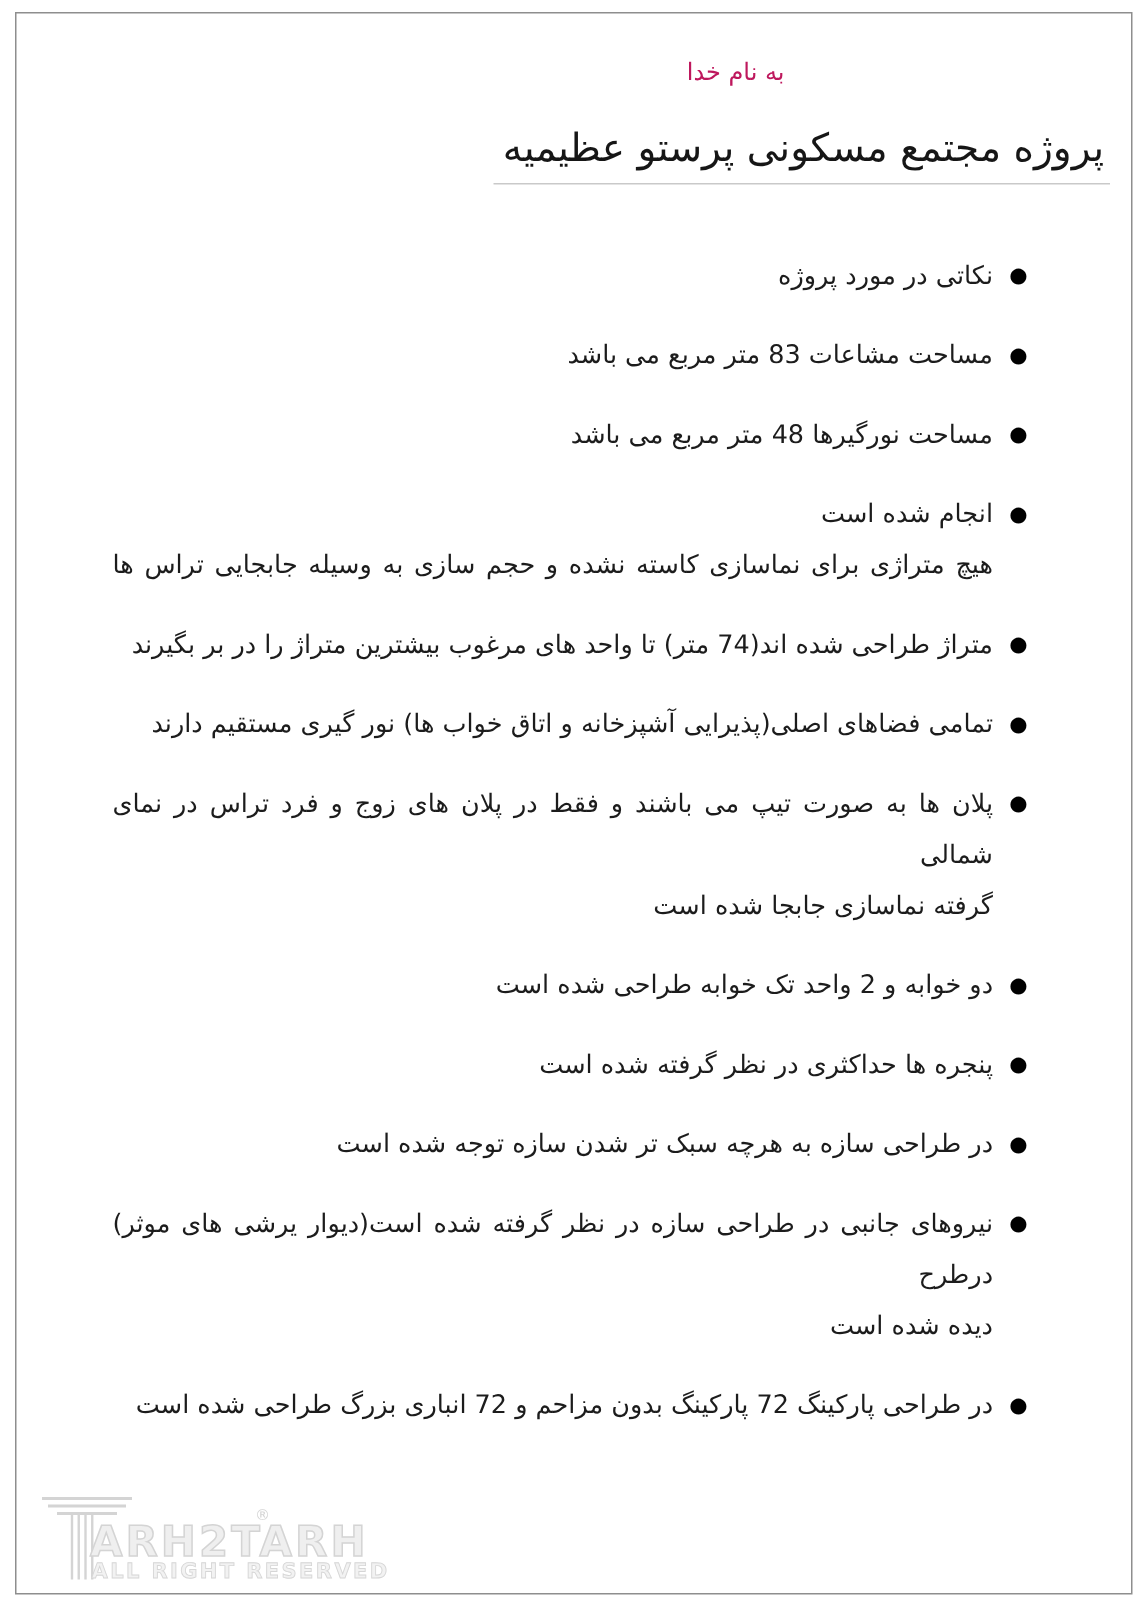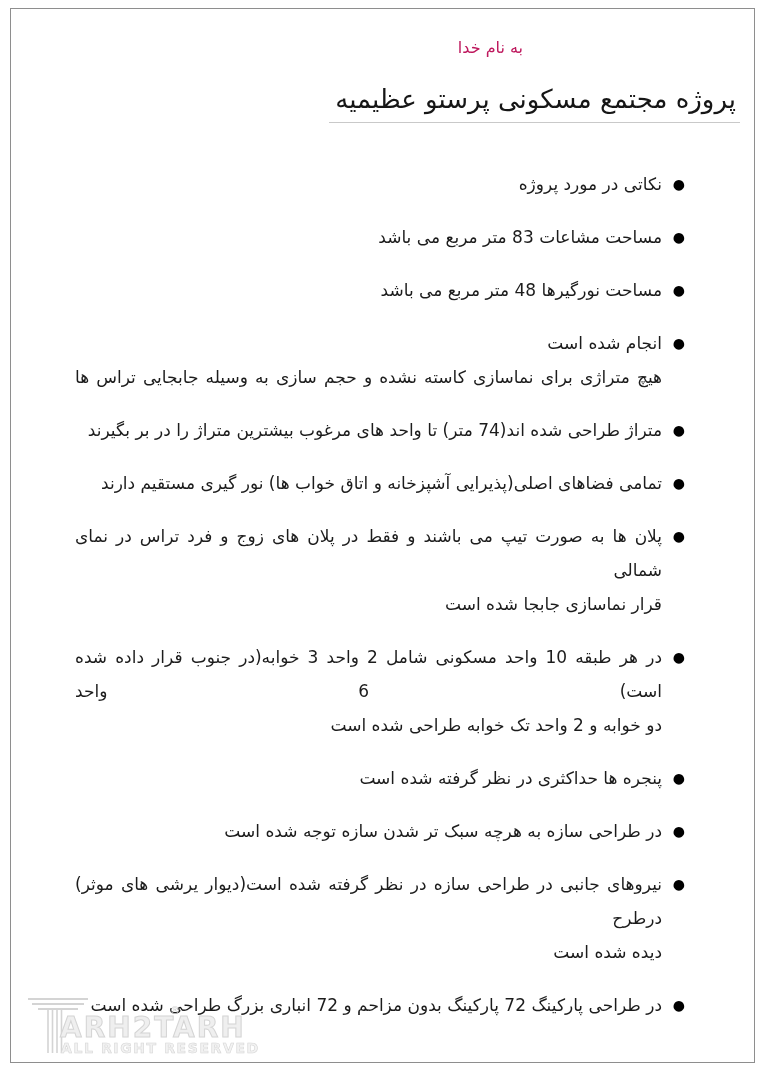--- a/index.html
+++ b/index.html
@@ -164,28 +164,27 @@
     <span class="bullet">●</span>
     <div class="lines">
         <div class="line r">تمامی فضاهای اصلی(پذیرایی آشپزخانه و اتاق خواب ها) نور گیری مستقیم دارند</div>
       </div>
   </div>
 
   <div class="item">
     <span class="bullet">●</span>
     <div class="lines">
         <div class="line j">پلان ها به صورت تیپ می باشند و فقط در پلان های زوج و فرد تراس در نمای شمالی</div>
-        <div class="line r">قرار نماسازی جابجا شده است</div>
-      </div>
-  </div>
-
-  <div class="item">
-    <span class="bullet">●</span>
-    <div class="lines">
-        <div class="line j">در هر طبقه 10 واحد مسکونی شامل 2 واحد 3 خوابه(در جنوب قرار داده شده است) 6 واحد</div>
+        <div class="line r">گرفته نماسازی جابجا شده است</div>
+      </div>
+  </div>
+
+  <div class="item">
+    <span class="bullet">●</span>
+    <div class="lines">
         <div class="line r">دو خوابه و 2 واحد تک خوابه طراحی شده است</div>
       </div>
   </div>
 
   <div class="item">
     <span class="bullet">●</span>
     <div class="lines">
         <div class="line r">پنجره ها حداکثری در نظر گرفته شده است</div>
       </div>
   </div>

